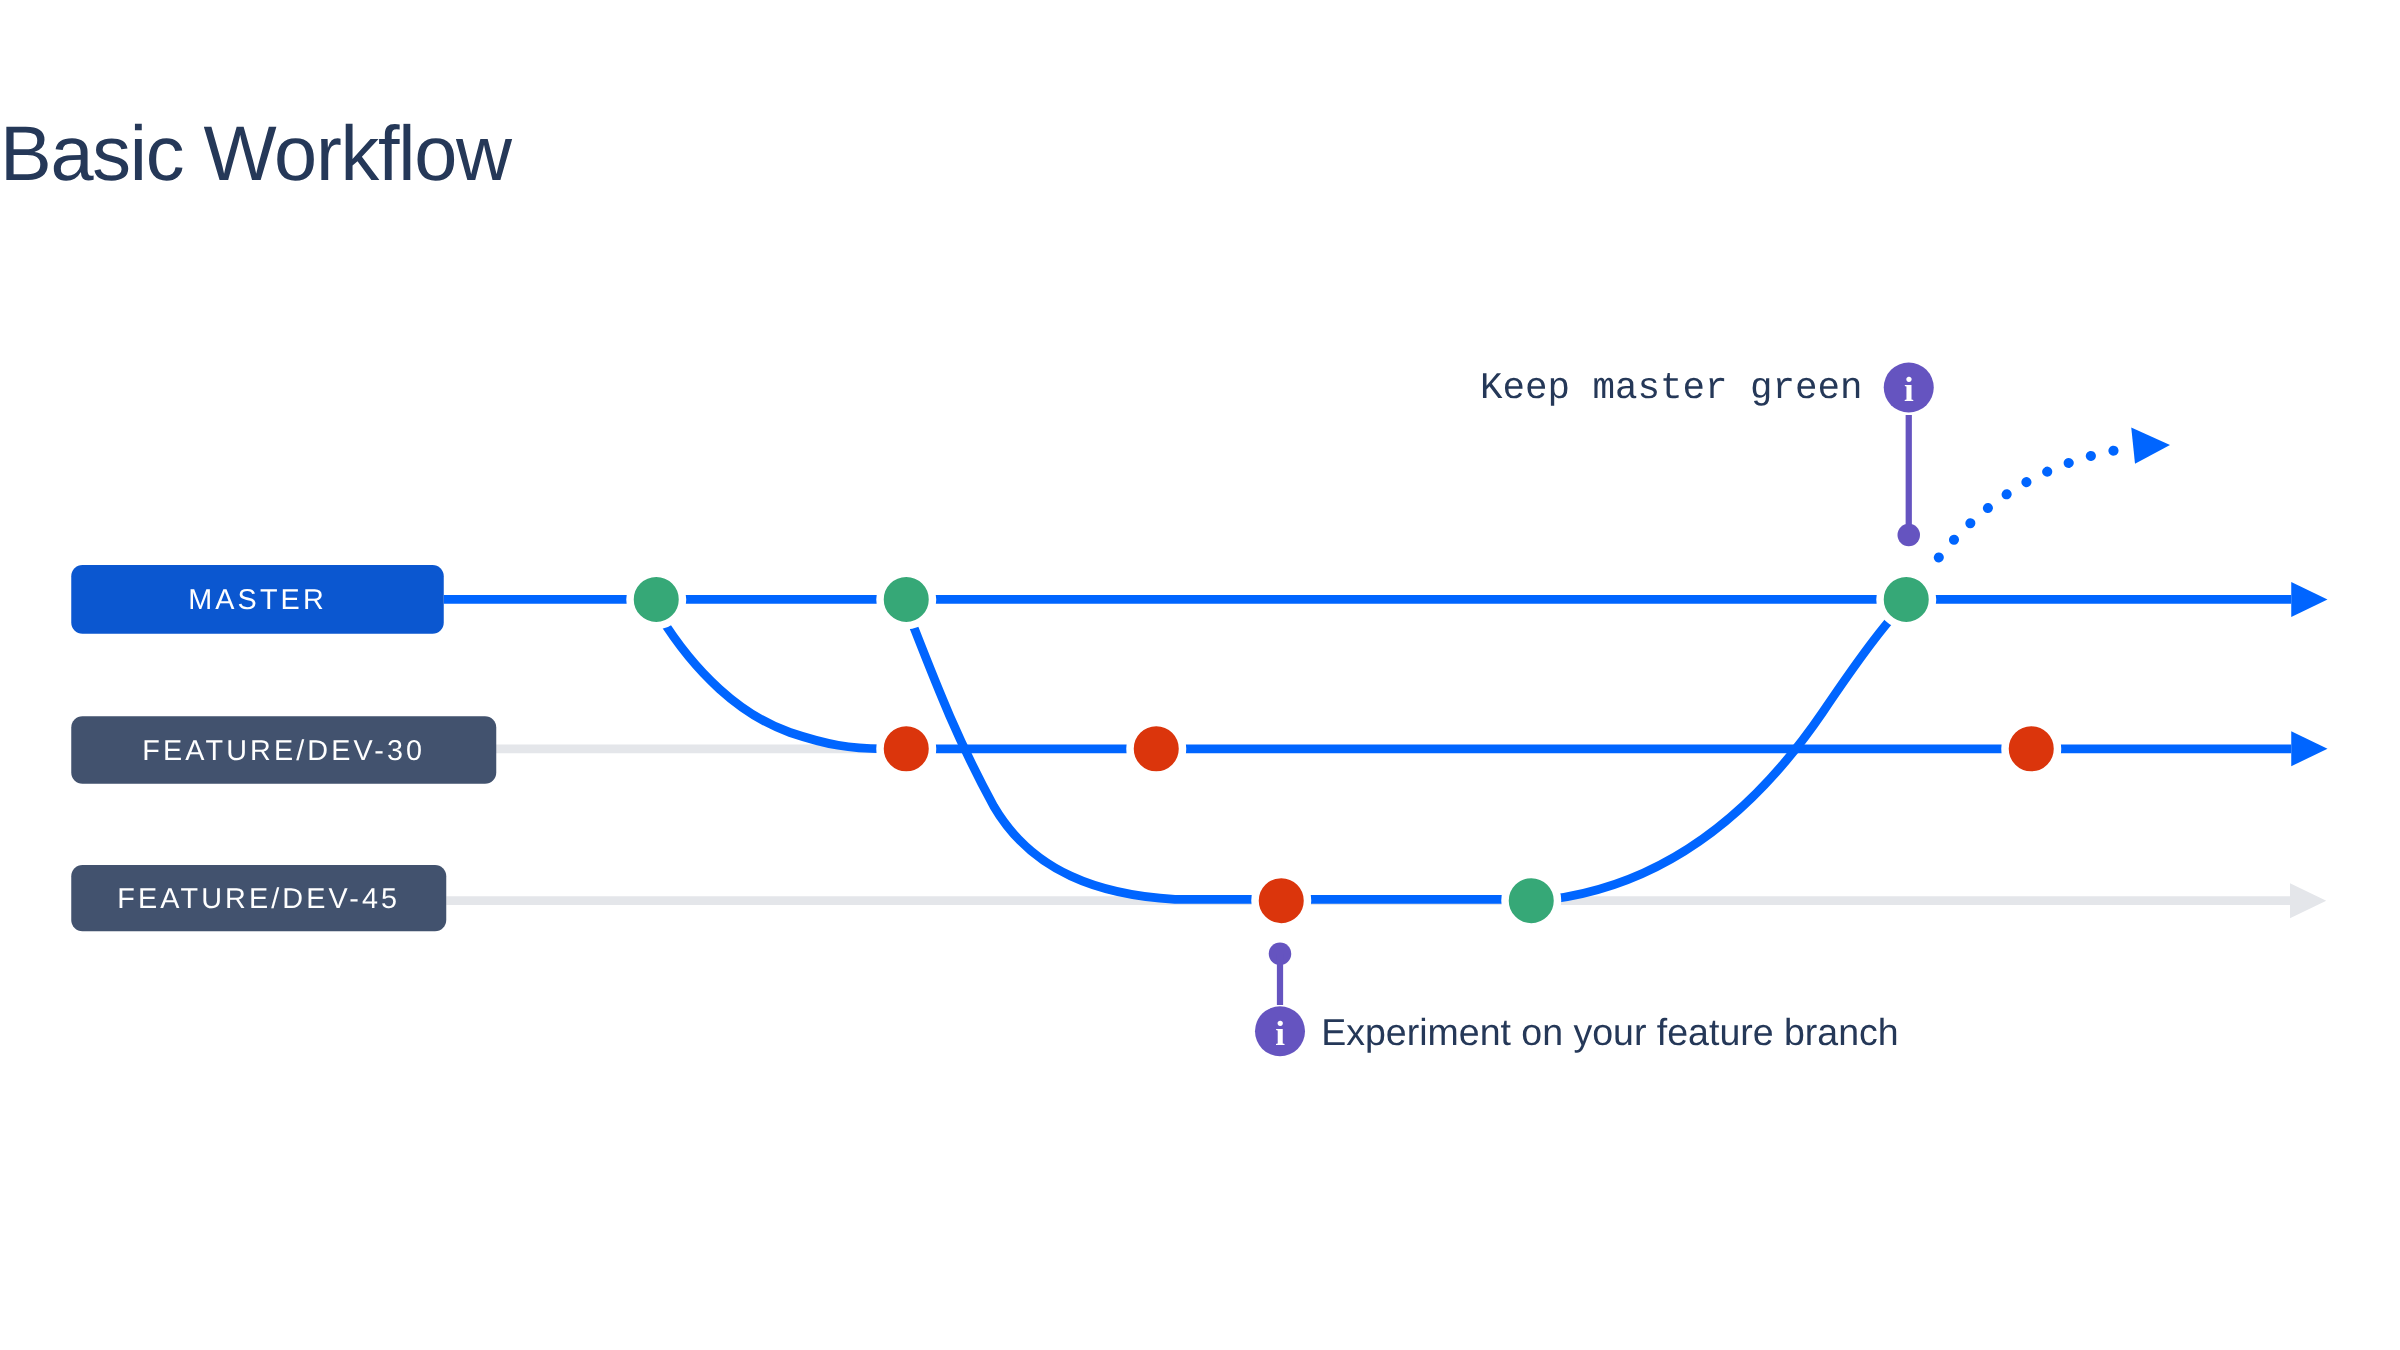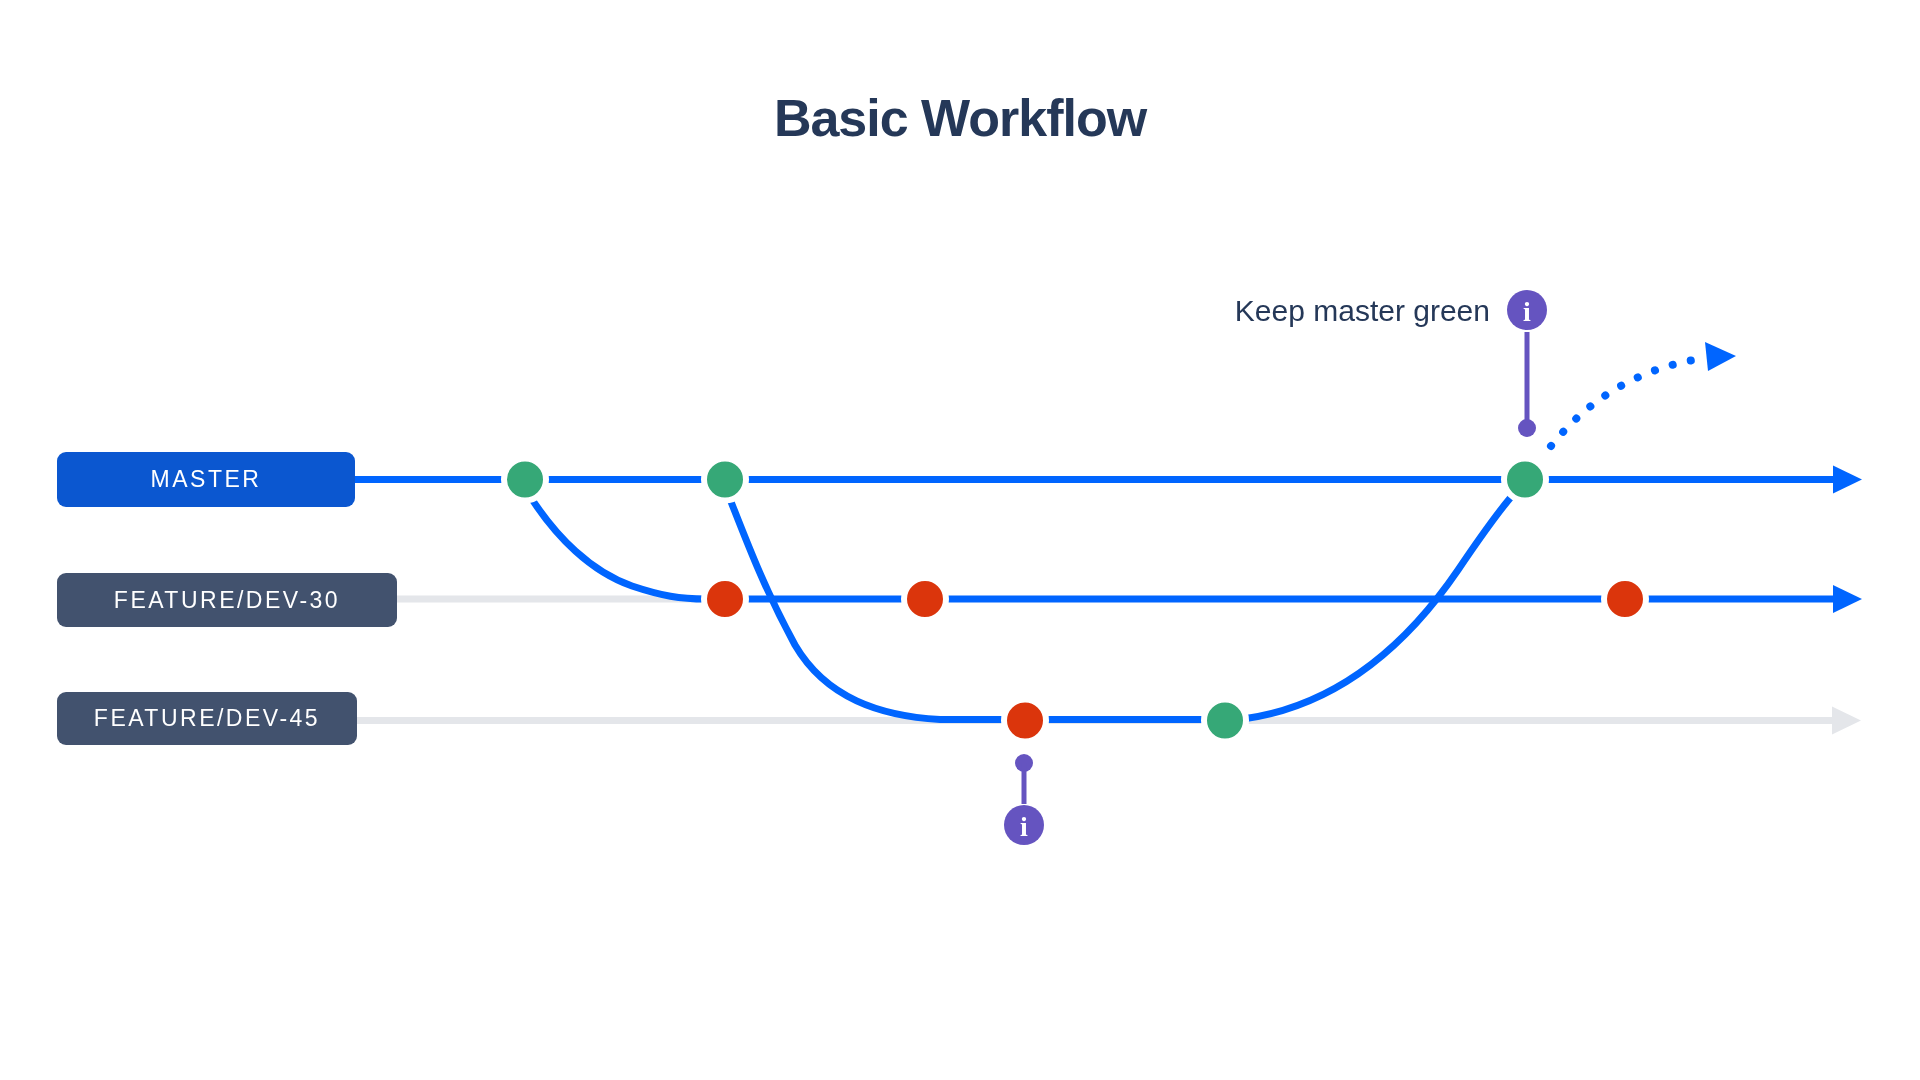--- a/index.html
+++ b/index.html
@@ -15,23 +15,23 @@
     position: relative;
     width: 1920px;
     height: 1080px;
     background: #ffffff;
   }
   .title {
     position: absolute;
     top: 88px;
     left: 0;
     width: 1920px;
-    text-align: center;
-    font-size: 52px;
-    font-weight: bold;
+    text-align: left;
+    font-size: 62px;
+    font-weight: normal;
     letter-spacing: -1px;
     color: #253858;
   }
   .diagram-svg {
     position: absolute;
     left: 0;
     top: 0;
   }
   .badge {
     position: absolute;
@@ -64,20 +64,21 @@
   .annotation {
     position: absolute;
     color: #253858;
     font-size: 30px;
     white-space: nowrap;
   }
   .annotation-top {
     top: 294px;
     right: 430px;  
     text-align: right;
+    font-family: Liberation Mono, monospace;
   }
   .annotation-bottom {
     top: 810px;
     left: 1057px;
   }
 </style>
 </head>
 <body>
 
 <div class="stage">
@@ -135,14 +136,15 @@
     <span>MASTER</span>
   </div>
   <div class="badge badge-dev30">
     <span>FEATURE/DEV-30</span>
   </div>
   <div class="badge badge-dev45">
     <span>FEATURE/DEV-45</span>
   </div>
 
   <div class="annotation annotation-top">Keep master green</div>
+  <div class="annotation annotation-bottom">Experiment on your feature branch</div>
 
 </div>
 
 </body></html>

